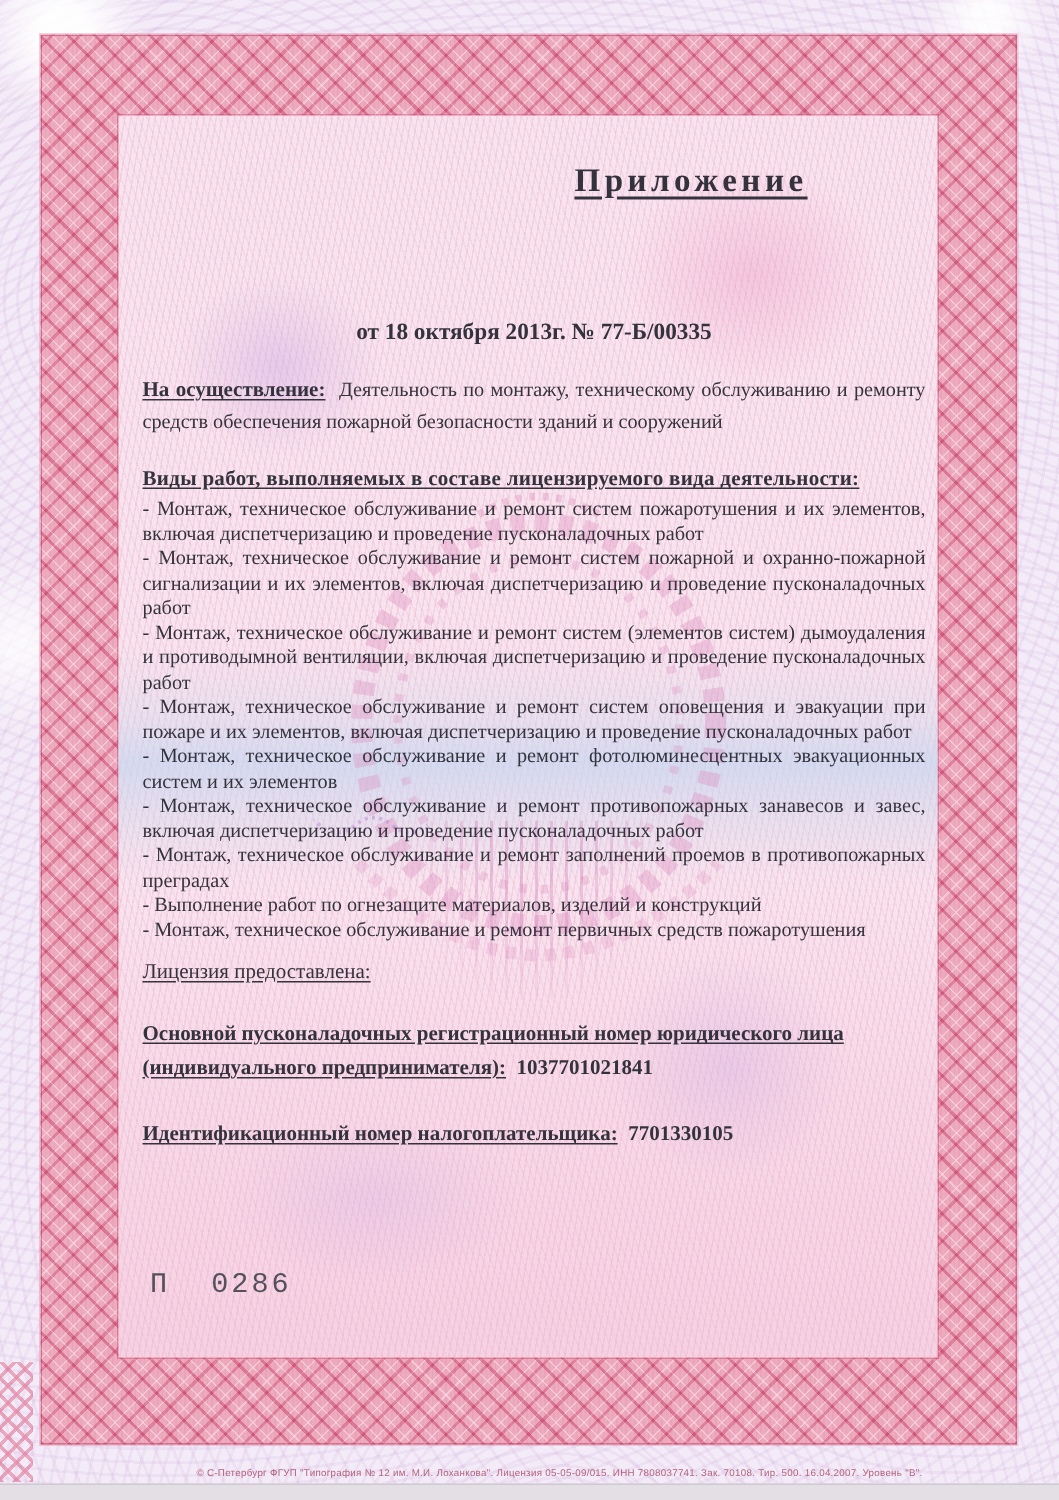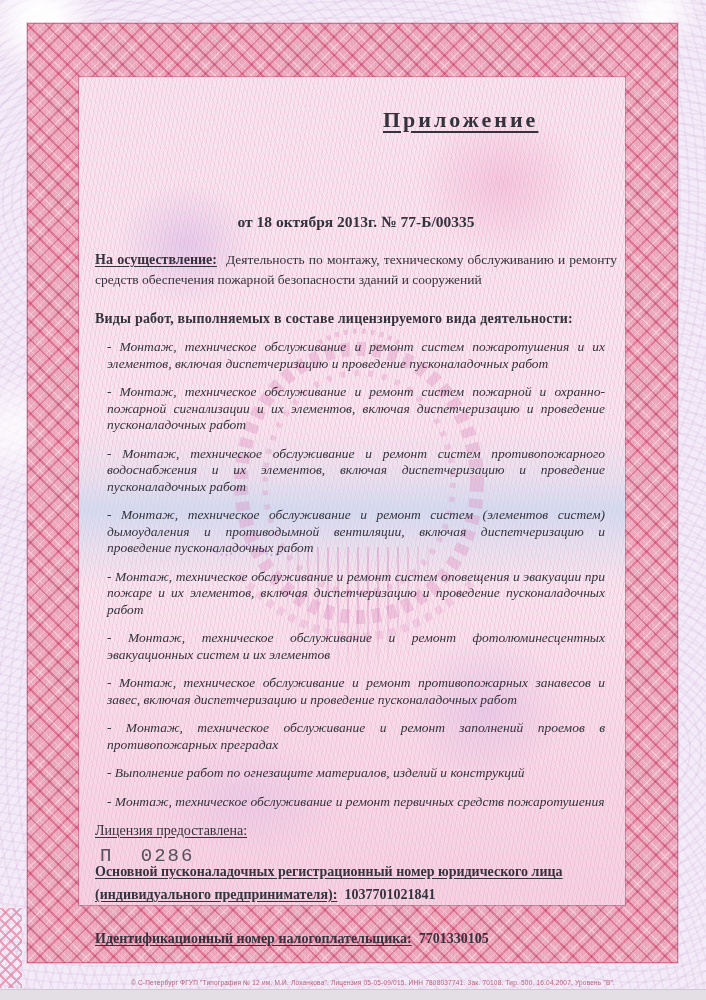--- a/index.html
+++ b/index.html
@@ -80,23 +80,23 @@
   .title{
     margin:30px 0 0 288px;width:fit-content;
     font-size:22px;font-weight:bold;letter-spacing:3px;
     text-decoration:underline;text-underline-offset:4px;
   }
   .date-line{margin-top:80px;text-align:center;font-weight:bold;font-size:15.5px;}
   .purpose{margin-top:19px;font-size:13.5px;line-height:20px;text-align:justify;}
   .label-underline{font-weight:bold;text-decoration:underline;text-underline-offset:2px;}
   .purpose .label-underline{margin-right:9px;font-size:14px;}
   .works-head{margin-top:21px;font-weight:bold;font-size:14px;letter-spacing:.2px;}
-  .works-head span{text-underline-offset:2px;}
+  .works-head span{text-decoration:underline;text-underline-offset:2px;}
   .work-items{margin-top:3px;}
-  .work-items p{margin:12px;font-size:13.5px;line-height:16.5px;text-align:justify;font-style:italic;}
+  .work-items p{margin:0;font-size:13.5px;line-height:16.5px;text-align:justify;}
   .licensee-head{margin-top:13px;font-weight:normal;font-size:14px;}
   .licensee-head span{text-decoration:underline;text-underline-offset:2px;}
   .licensee-text{margin:2px 0 0 0;font-size:13.5px;line-height:17.5px;text-align:justify;}
   .reg-block{margin-top:21px;font-weight:bold;font-size:14px;line-height:23px;text-align:left;}
   .reg-block .value{margin-left:7px;text-decoration:none;}
   .inn-block{font-family:Liberation Serif, serif;}
   .serial{
     position:absolute;left:100px;top:845px;
     font-family:"Liberation Mono","DejaVu Sans Mono",monospace;
     font-size:19px;color:#54505c;letter-spacing:2px;word-spacing:14px;
@@ -140,21 +140,20 @@
 
     <div class="date-line">от 18 октября 2013г. № 77-Б/00335</div>
 
     <p class="purpose"><span class="label-underline">На осуществление:</span><span>Деятельность по монтажу, техническому обслуживанию и ремонту средств обеспечения пожарной безопасности зданий и сооружений</span></p>
 
     <div class="works-head"><span>Виды работ, выполняемых в составе лицензируемого вида деятельности:</span></div>
 
     <div class="work-items">
       <p>- Монтаж, техническое обслуживание и ремонт систем пожаротушения и их элементов, включая диспетчеризацию и проведение пусконаладочных работ</p>
       <p>- Монтаж, техническое обслуживание и ремонт систем пожарной и охранно-пожарной сигнализации и их элементов, включая диспетчеризацию и проведение пусконаладочных работ</p>
-      <p>- Монтаж, техническое обслуживание и ремонт систем противопожарного водоснабжения и их элементов, включая диспетчеризацию и проведение пусконаладочных работ</p>
       <p>- Монтаж, техническое обслуживание и ремонт систем (элементов систем) дымоудаления и противодымной вентиляции, включая диспетчеризацию и проведение пусконаладочных работ</p>
       <p>- Монтаж, техническое обслуживание и ремонт систем оповещения и эвакуации при пожаре и их элементов, включая диспетчеризацию и проведение пусконаладочных работ</p>
       <p>- Монтаж, техническое обслуживание и ремонт фотолюминесцентных эвакуационных систем и их элементов</p>
       <p>- Монтаж, техническое обслуживание и ремонт противопожарных занавесов и завес, включая диспетчеризацию и проведение пусконаладочных работ</p>
       <p>- Монтаж, техническое обслуживание и ремонт заполнений проемов в противопожарных преградах</p>
       <p>- Выполнение работ по огнезащите материалов, изделий и конструкций</p>
       <p>- Монтаж, техническое обслуживание и ремонт первичных средств пожаротушения</p>
     </div>
 
     <div class="licensee-head"><span>Лицензия предоставлена:</span></div>

